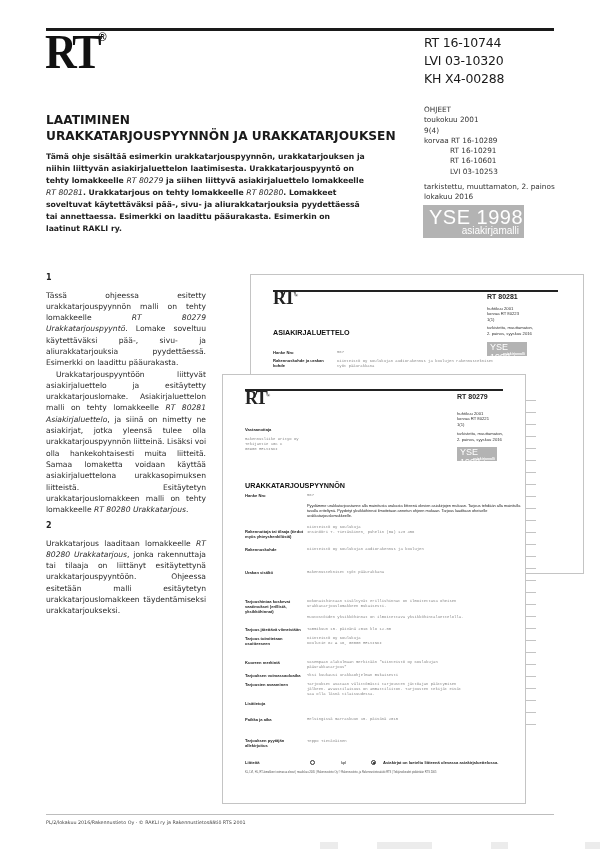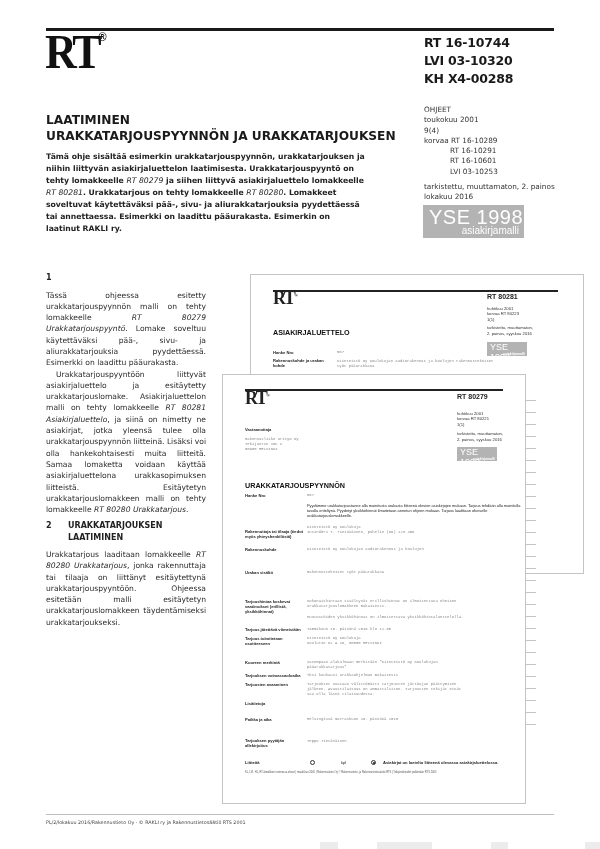--- a/index.html
+++ b/index.html
@@ -3,21 +3,21 @@
 <meta charset="utf-8">
 <style>
   * { box-sizing: border-box; margin: 0; padding: 0; }
   html, body { width: 600px; height: 849px; background: #ffffff; overflow: hidden; }
   body { position: relative; font-family: "Liberation Sans", sans-serif; color: #1a1a1a; }
 
   .top-rule { position: absolute; left: 46px; top: 28px; width: 508px; height: 3px; background: #1a1a1a; }
   .rt-logo { position: absolute; left: 45px; top: 28px; font-family: "Liberation Serif", serif; font-weight: bold; font-size: 44px; letter-spacing: -3px; line-height: 1; color: #111; transform: scaleY(1.1); transform-origin: top left; }
   .rt-logo .reg { font-size: 11px; vertical-align: top; position: relative; top: 3px; letter-spacing: 0; font-family: "Liberation Sans", sans-serif; }
 
-  .codes { position: absolute; left: 424px; top: 34px; font-family: "DejaVu Sans", sans-serif; font-weight: bold; font-size: 12.5px; line-height: 18px; color: #1a1a1a; letter-spacing: -0.2px; }
+  .codes { position: absolute; left: 424px; top: 34px; font-family: "DejaVu Sans", sans-serif; font-weight: normal; font-size: 12.5px; line-height: 18px; color: #1a1a1a; letter-spacing: -0.2px; }
 
   .meta { position: absolute; left: 424px; top: 105px; font-family: "DejaVu Sans", sans-serif; font-size: 7.3px; line-height: 10.3px; color: #333; }
   .meta .indent { padding-left: 26px; }
   .meta .gap { height: 5px; }
 
   .yse { position: absolute; left: 423px; top: 205px; width: 101px; height: 33px; background: #b3b3b3; color: #fff; font-family: "Liberation Sans", sans-serif; }
   .yse .big { position: absolute; left: 6px; top: 1px; font-size: 20px; letter-spacing: 0.5px; }
   .yse .small { position: absolute; right: 5px; bottom: 2px; font-size: 10px; }
 
   .main-title { position: absolute; left: 46px; top: 112px; font-family: "DejaVu Sans", sans-serif; font-weight: bold; font-size: 12.2px; line-height: 16px; color: #1a1a1a; width: 360px; }
@@ -101,21 +101,20 @@
   </div>
   <div class="sec-body">
     <p><span>Tässä ohjeessa esitetty urakkatarjouspyynnön malli on tehty lomakkeelle </span><i>RT 80279 Urakkatarjouspyyntö</i><span>. Lomake soveltuu käytettäväksi pää-, sivu- ja aliurakkatarjouksia pyydettäessä. Esimerkki on laadittu pääurakasta.</span></p>
     <p><span>Urakkatarjouspyyntöön liittyvät asiakirjaluettelo ja esitäytetty urakkatarjouslomake. Asiakirjaluettelon malli on tehty lomakkeelle </span><i>RT 80281 Asiakirjaluettelo</i><span>, ja siinä on nimetty ne asiakirjat, jotka yleensä tulee olla urakkatarjouspyynnön liitteinä. Lisäksi voi olla hankekohtaisesti muita liitteitä. Samaa lomaketta voidaan käyttää asiakirjaluettelona urakkasopimuksen liitteistä. Esitäytetyn urakkatarjouslomakkeen malli on tehty lomakkeelle </span><i>RT 80280 Urakkatarjous</i><span>.</span></p>
   </div>
 </div>
 
 <div class="sec" style="top:520px;">
   <div class="sec-head">
     <span class="sec-num">2</span>
-    <span>URAKKATARJOUKSEN LAATIMINEN</span>
   </div>
   <div class="sec-body">
     <p><span>Urakkatarjous laaditaan lomakkeelle </span><i>RT 80280 Urakkatarjous</i><span>, jonka rakennuttaja tai tilaaja on liittänyt esitäytettynä urakkatarjouspyyntöön. Ohjeessa esitetään malli esitäytetyn urakkatarjouslomakkeen täydentämiseksi urakkatarjoukseksi.</span></p>
   </div>
 </div>
 
 <div class="thumb thumb-back">
   <div class="t-rule" style="left:22px; top:15px; width:285px;"></div>
   <div class="t-logo" style="left:22px; top:14px;">RT<sup>®</sup></div>
   <div class="t-code" style="left:236px; top:18px;">RT 80281</div>

